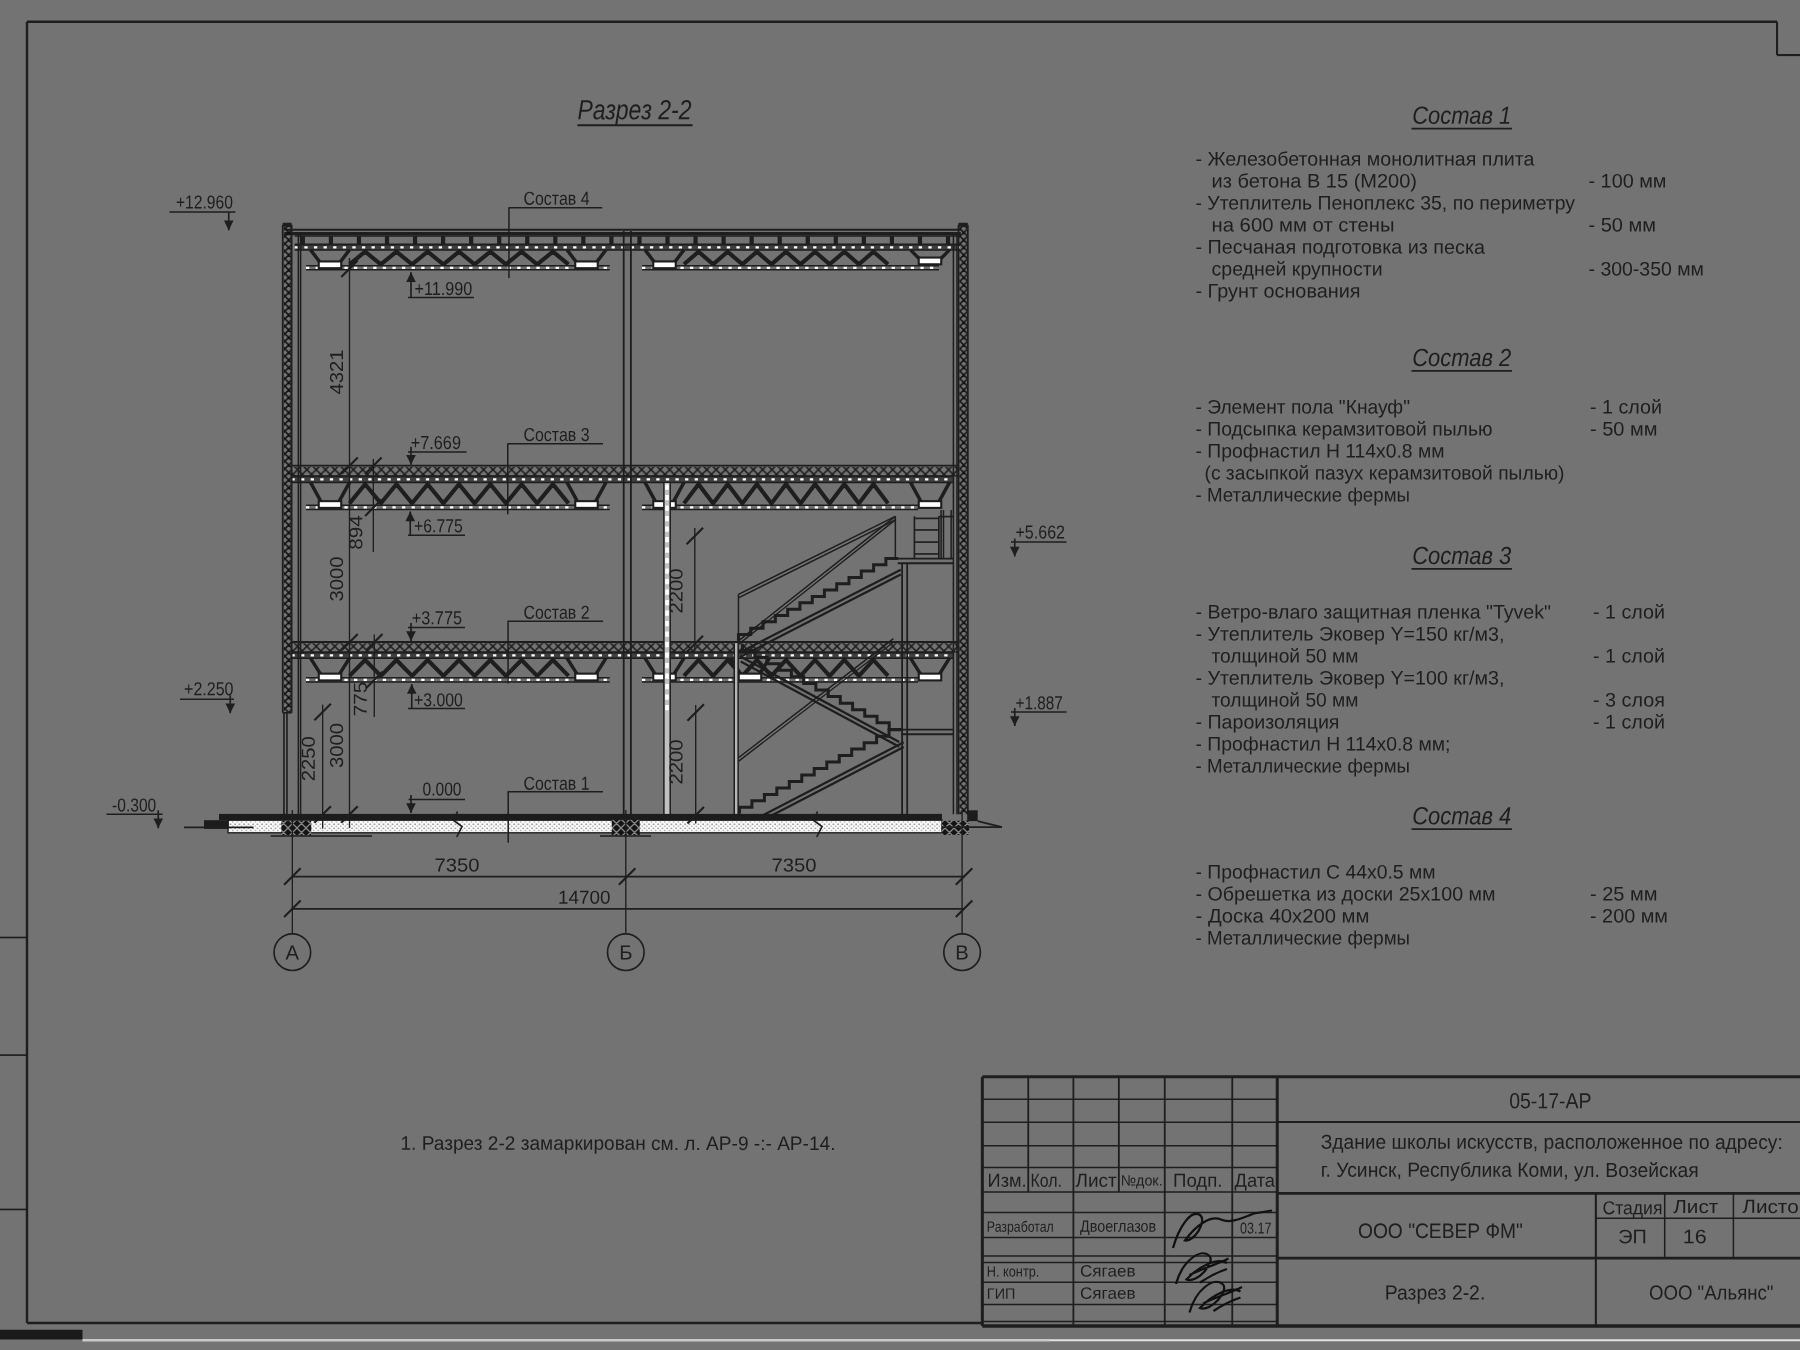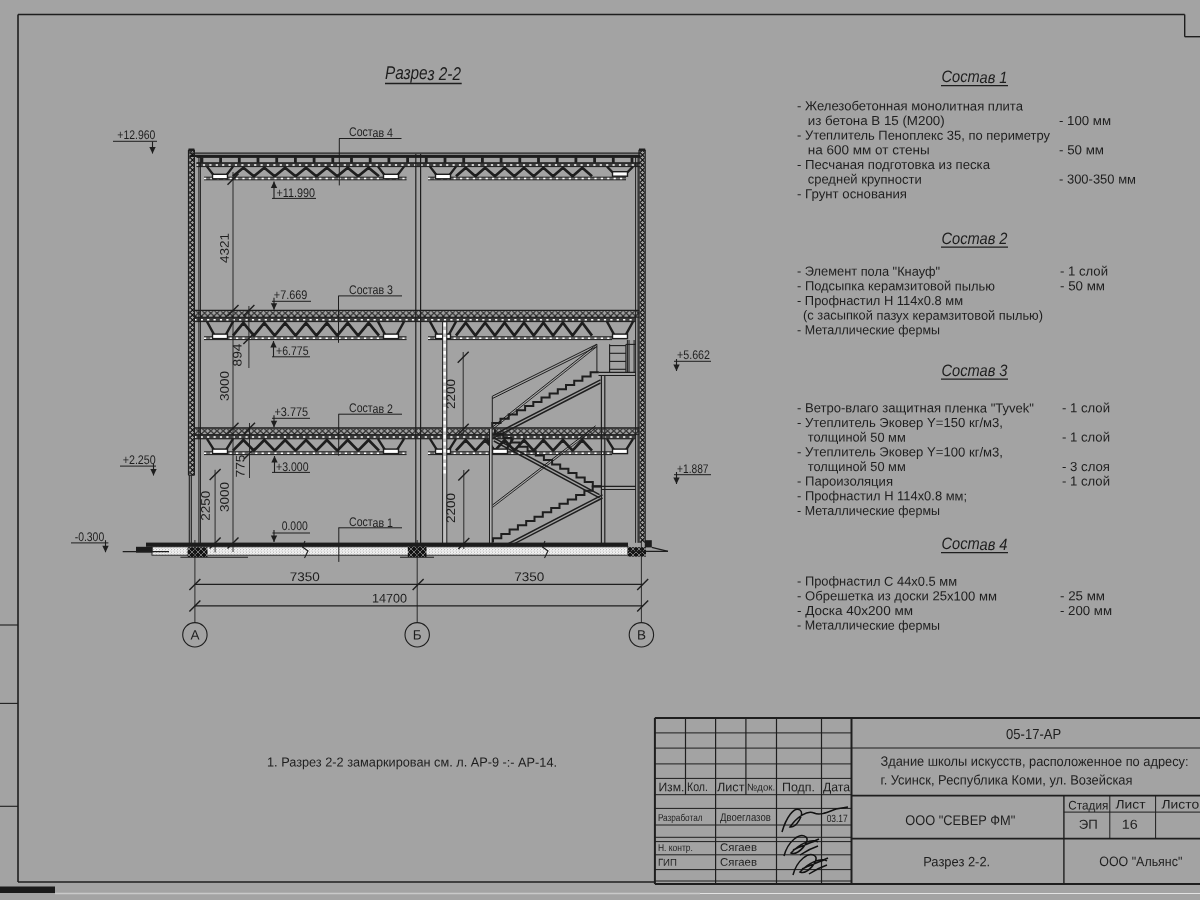--- a/index.html
+++ b/index.html
@@ -1,15 +1,15 @@
 <!DOCTYPE html>
 <html><head><meta charset="utf-8">
 <style>
 html,body{margin:0;padding:0;background:#ffffff;-webkit-font-smoothing:antialiased;text-rendering:geometricPrecision;}
-#sheet{position:relative;width:1200px;height:900px;background:#a3a3a3;overflow:hidden;filter:grayscale(1) blur(0.22px);}
+#sheet{position:relative;width:1200px;height:900px;background:#737373;overflow:hidden;filter:grayscale(1) blur(0.22px);}
 svg{position:absolute;left:0;top:0;}
 </style></head><body>
 <div id="sheet">
 <svg width="1200" height="900" viewBox="0 0 1200 900">
 <defs>
 <pattern id="diam" width="5" height="5" patternUnits="userSpaceOnUse">
  <path d="M0 2.5 L2.5 0 L5 2.5 L2.5 5 Z" fill="none" stroke="#111" stroke-width="1.1"></path>
 </pattern>
 <pattern id="diamW" width="6.2" height="6.2" patternUnits="userSpaceOnUse">
  <path d="M0 3.1 L3.1 0 L6.2 3.1 L3.1 6.2 Z" fill="none" stroke="#1a1a1a" stroke-width="1.05"></path>

